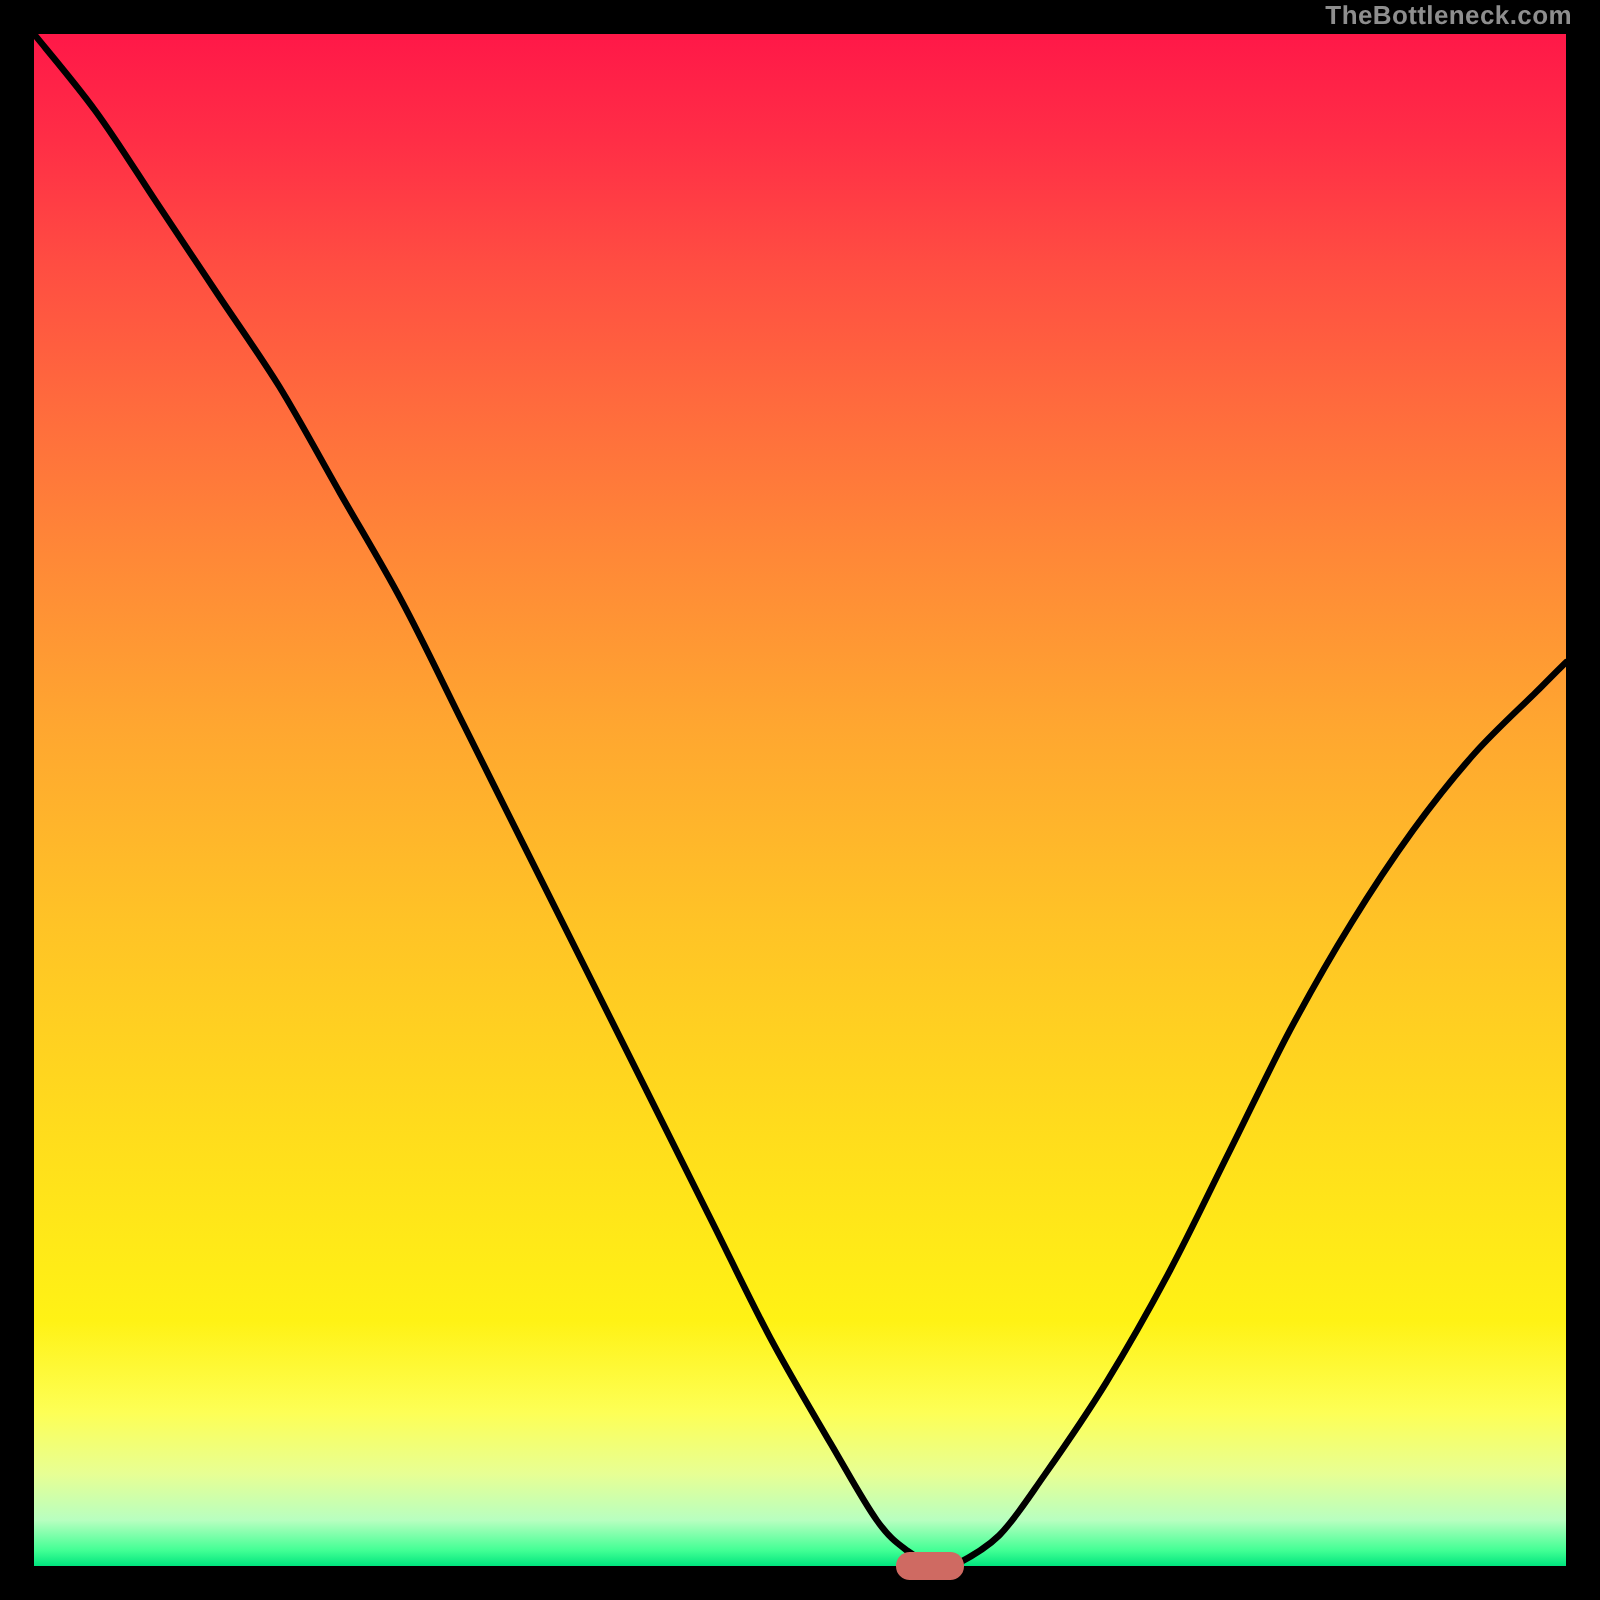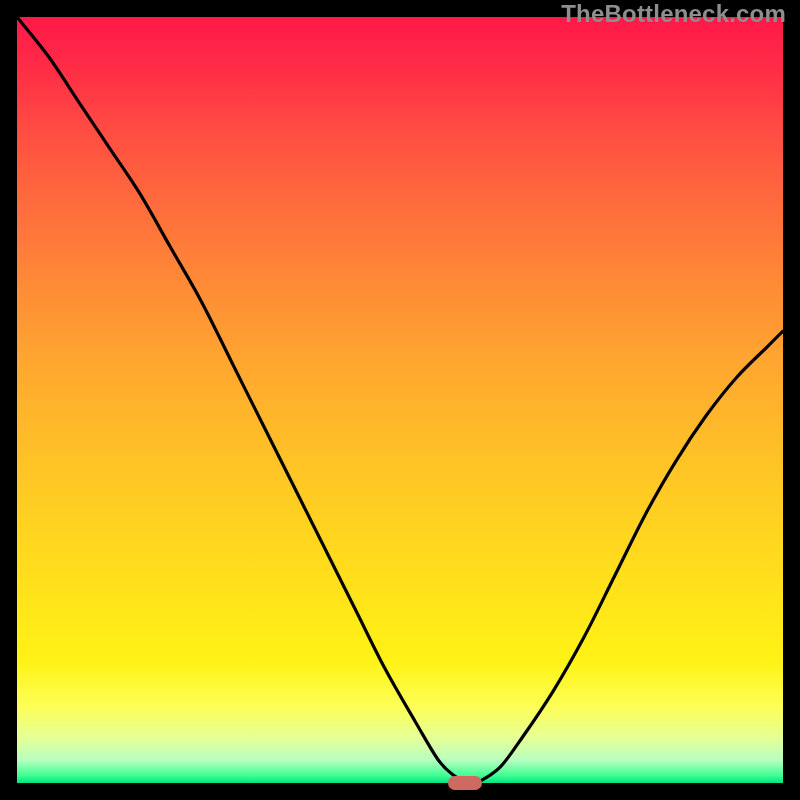--- a/index.html
+++ b/index.html
@@ -41,21 +41,21 @@
       #b8ffc0 97%,
       #41ff94 99%,
       #00e57e 100%
     );
   }
   .watermark {
     position: absolute;
     top: 0px;
     right: 14px;
     font-family: Arial, Helvetica, sans-serif;
-    font-size: 24px;
+    font-size: 13px;
     font-weight: 600;
     color: #8e8e8e;
     letter-spacing: 0.2px;
   }
   svg.curve {
     position: absolute;
     left: 0;
     top: 0;
     width: 766px;
     height: 766px;

